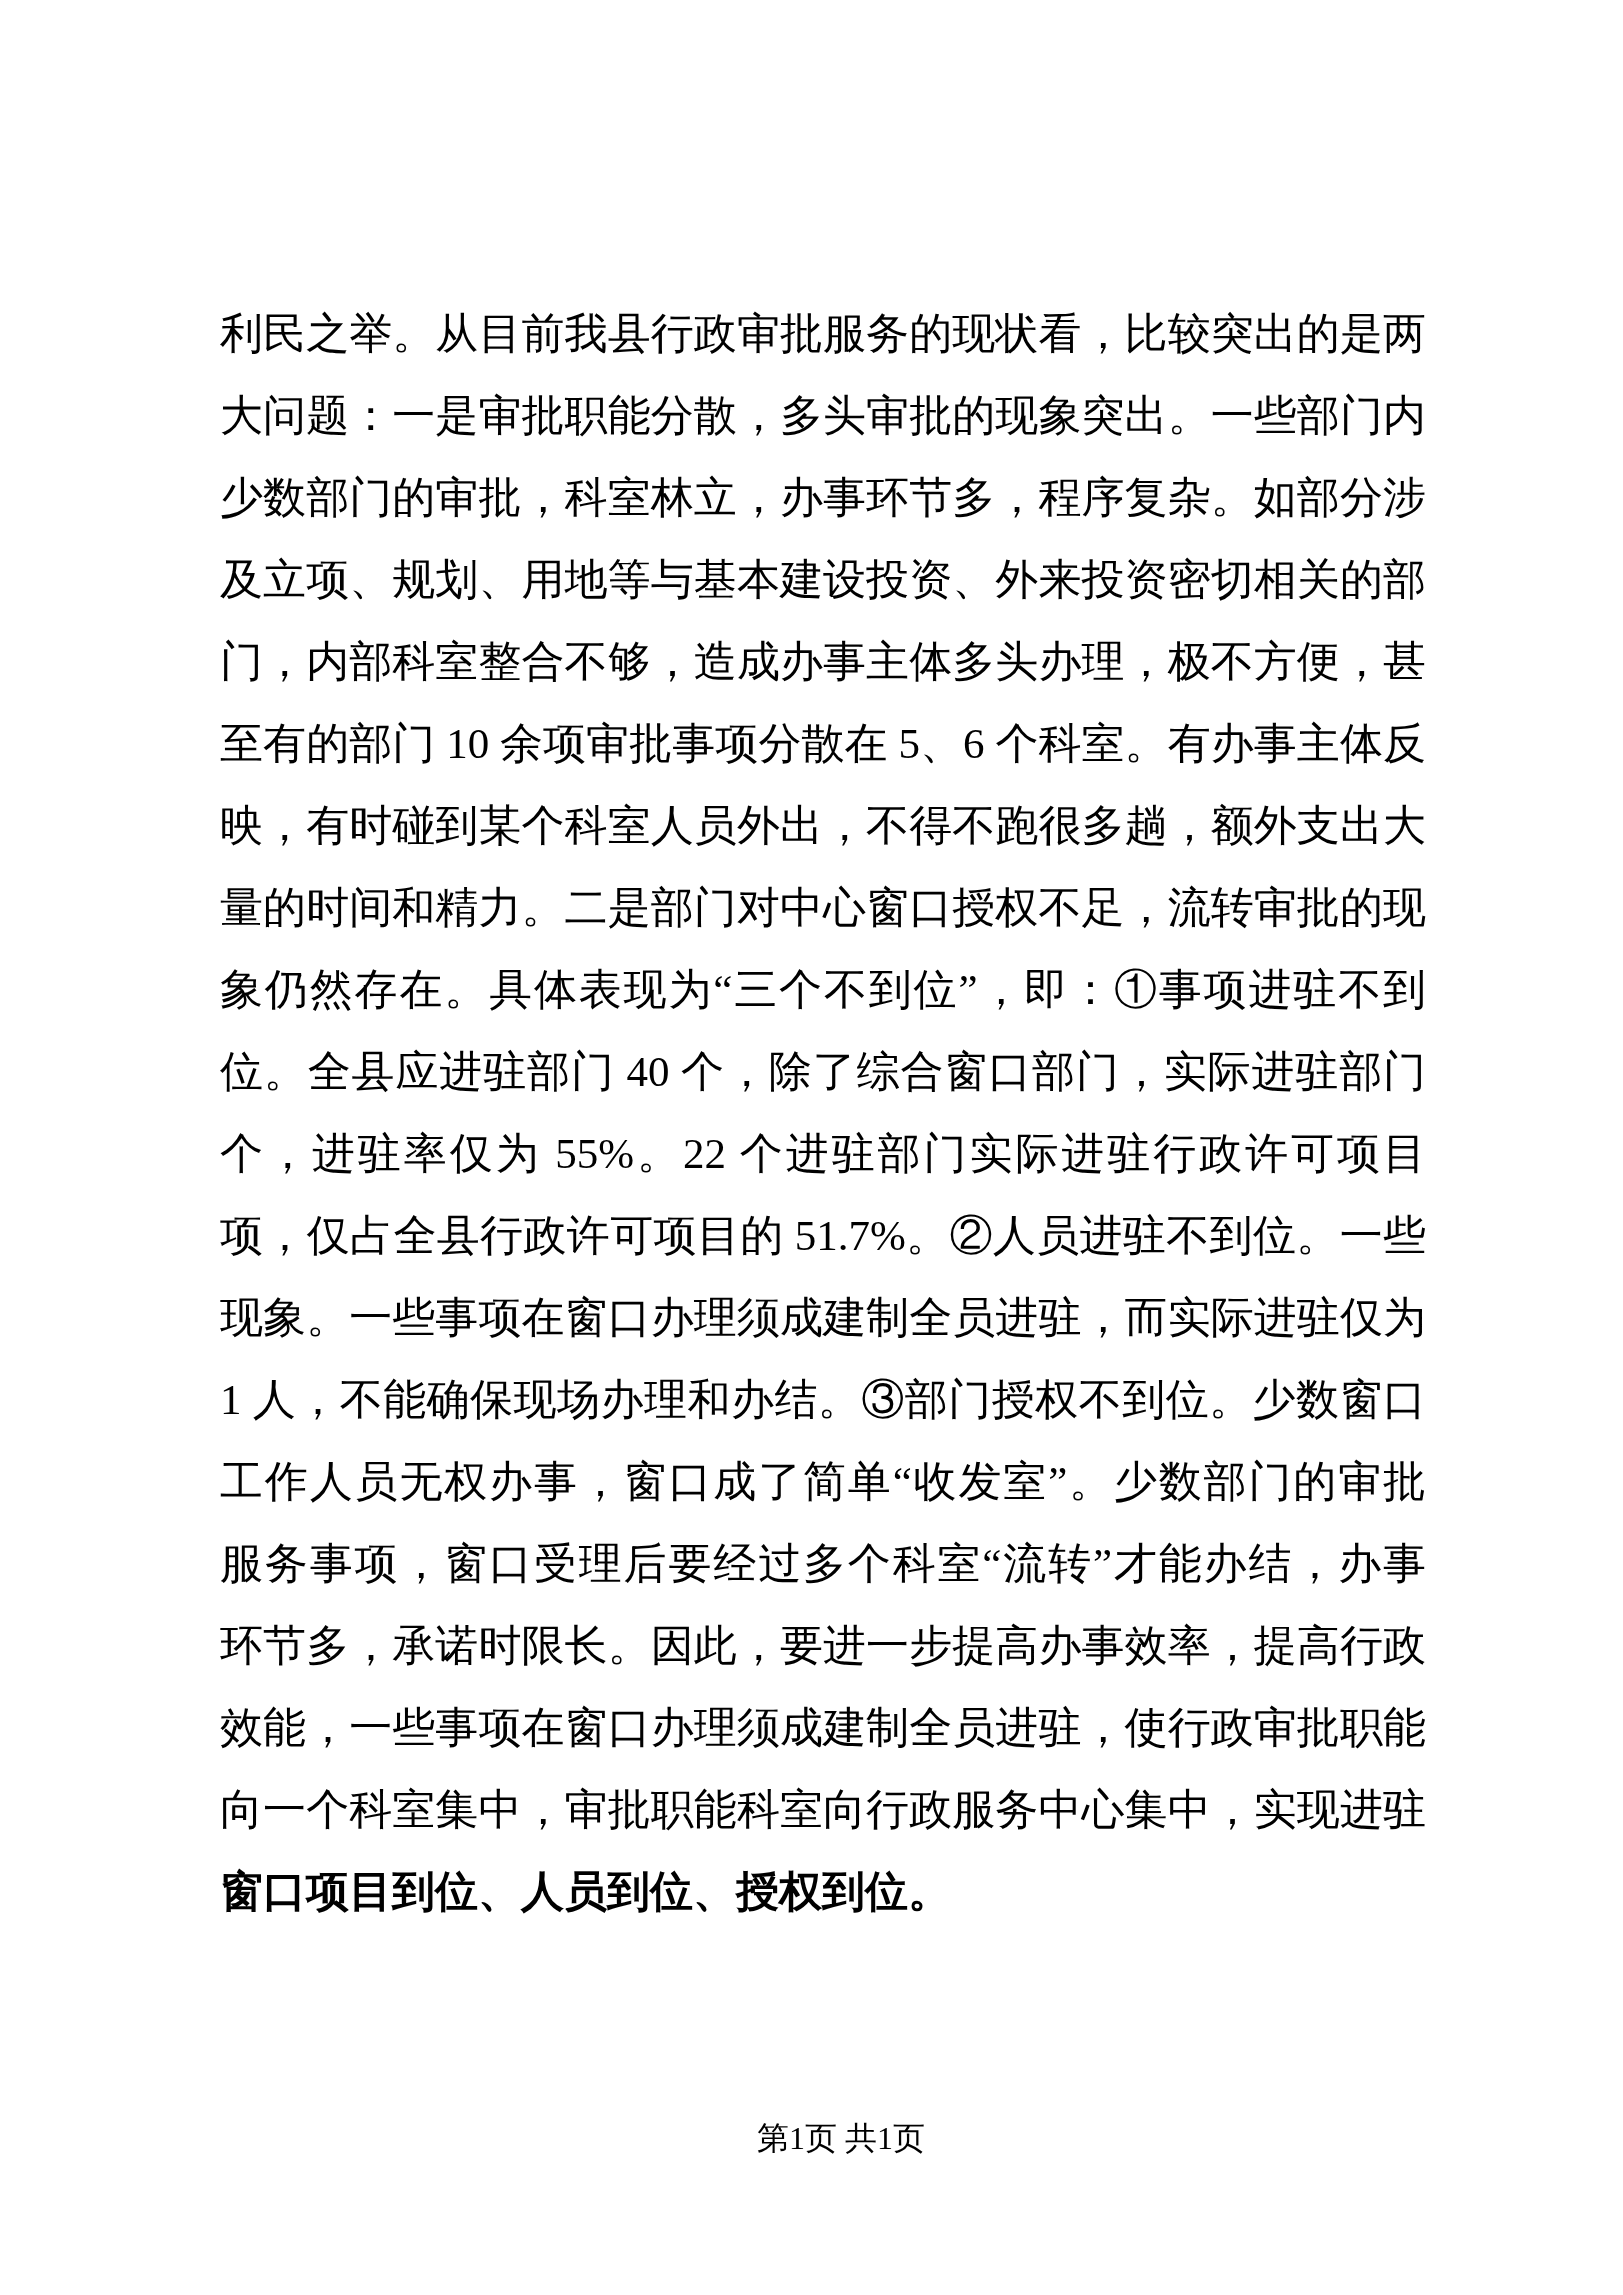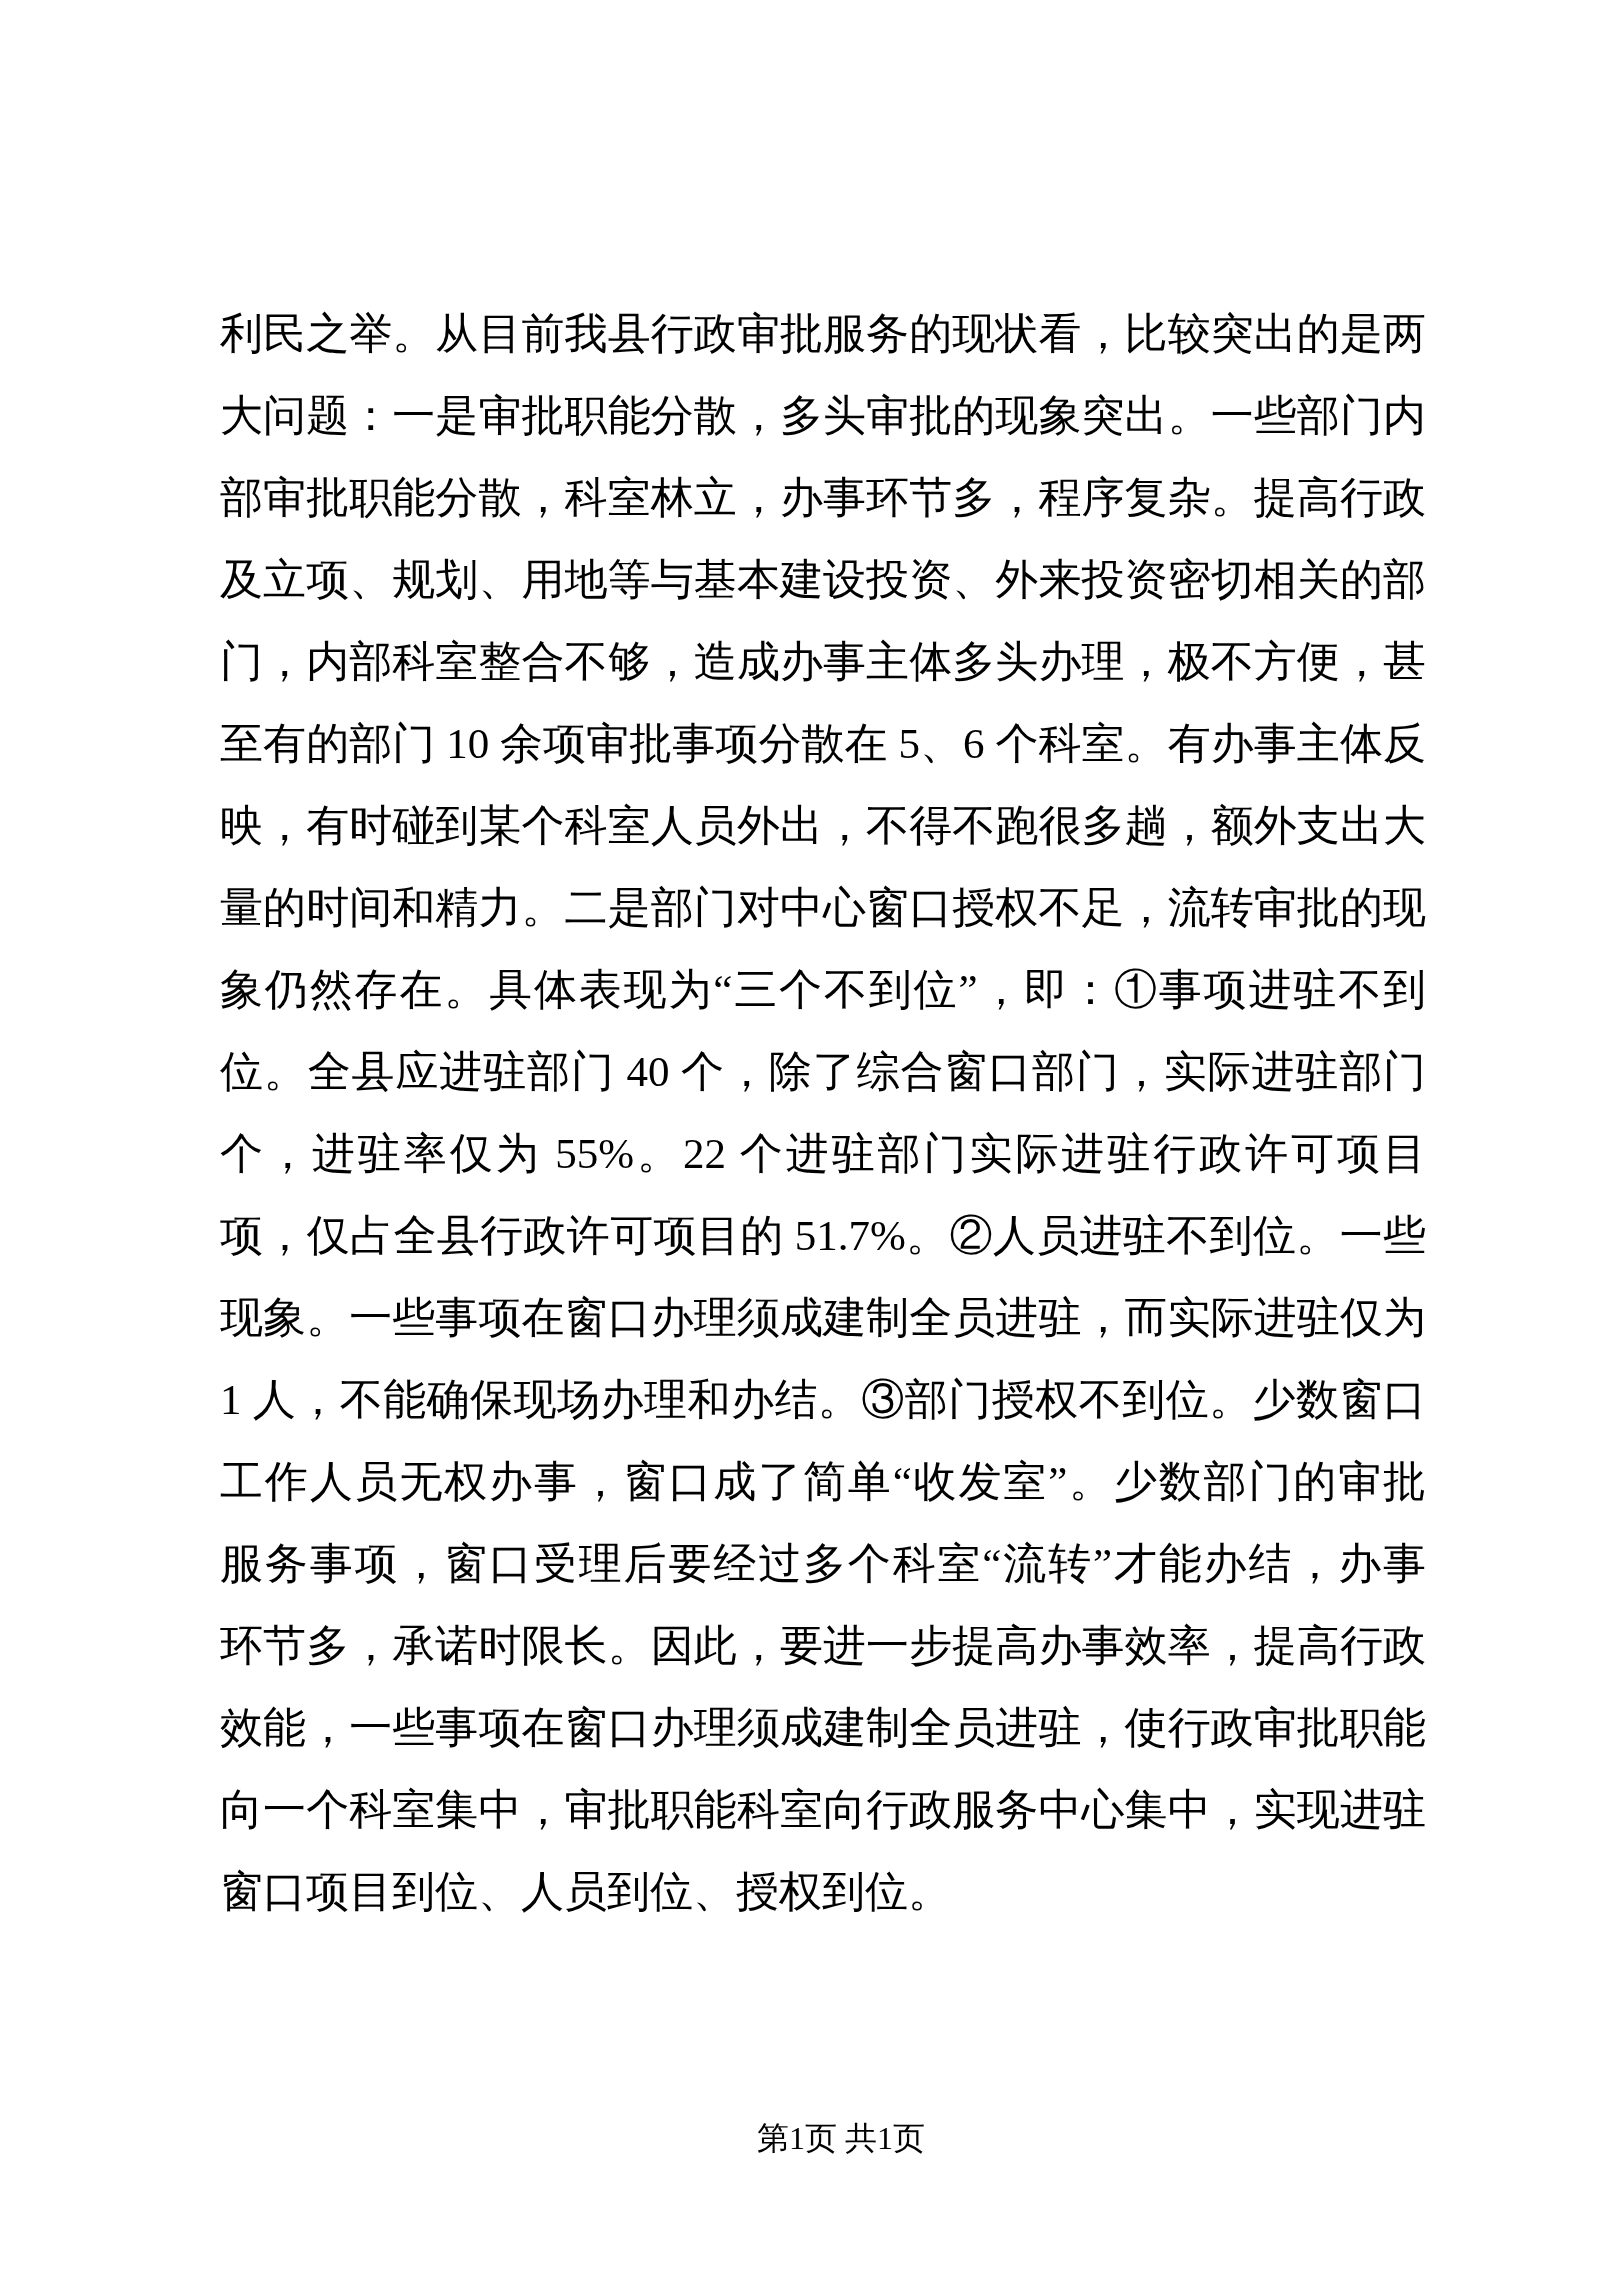--- a/index.html
+++ b/index.html
@@ -26,40 +26,41 @@
     font-size: 43px;
     line-height: 82px;
     height: 82px;
     color: #000000;
     text-align: justify;
     text-align-last: justify;
     overflow: hidden;
   }
   .text-line.last {
     text-align-last: left;
+    font-weight: bold;
   }
   .footer {
     position: absolute;
     top: 2121px;
     left: 841px;
     transform: translateX(-50%);
     font-size: 32px;
     line-height: 34px;
     color: #000000;
     white-space: nowrap;
   }
 </style>
 </head>
 <body>
 
 <div class="page">
   <div class="text-block">
       <div class="text-line">利民之举。从目前我县行政审批服务的现状看，比较突出的是两</div>
       <div class="text-line">大问题：一是审批职能分散，多头审批的现象突出。一些部门内</div>
-      <div class="text-line">部审批职能分散，科室林立，办事环节多，程序复杂。提高行政</div>
+      <div class="text-line">少数部门的审批，科室林立，办事环节多，程序复杂。如部分涉</div>
       <div class="text-line">及立项、规划、用地等与基本建设投资、外来投资密切相关的部</div>
       <div class="text-line">门，内部科室整合不够，造成办事主体多头办理，极不方便，甚</div>
       <div class="text-line">至有的部门 10 余项审批事项分散在 5、6 个科室。有办事主体反</div>
       <div class="text-line">映，有时碰到某个科室人员外出，不得不跑很多趟，额外支出大</div>
       <div class="text-line">量的时间和精力。二是部门对中心窗口授权不足，流转审批的现</div>
       <div class="text-line">象仍然存在。具体表现为“三个不到位”，即：①事项进驻不到</div>
       <div class="text-line">位。全县应进驻部门 40 个，除了综合窗口部门，实际进驻部门 22</div>
       <div class="text-line">个，进驻率仅为 55%。22 个进驻部门实际进驻行政许可项目 168</div>
       <div class="text-line">项，仅占全县行政许可项目的 51.7%。②人员进驻不到位。一些</div>
       <div class="text-line">现象。一些事项在窗口办理须成建制全员进驻，而实际进驻仅为</div>

